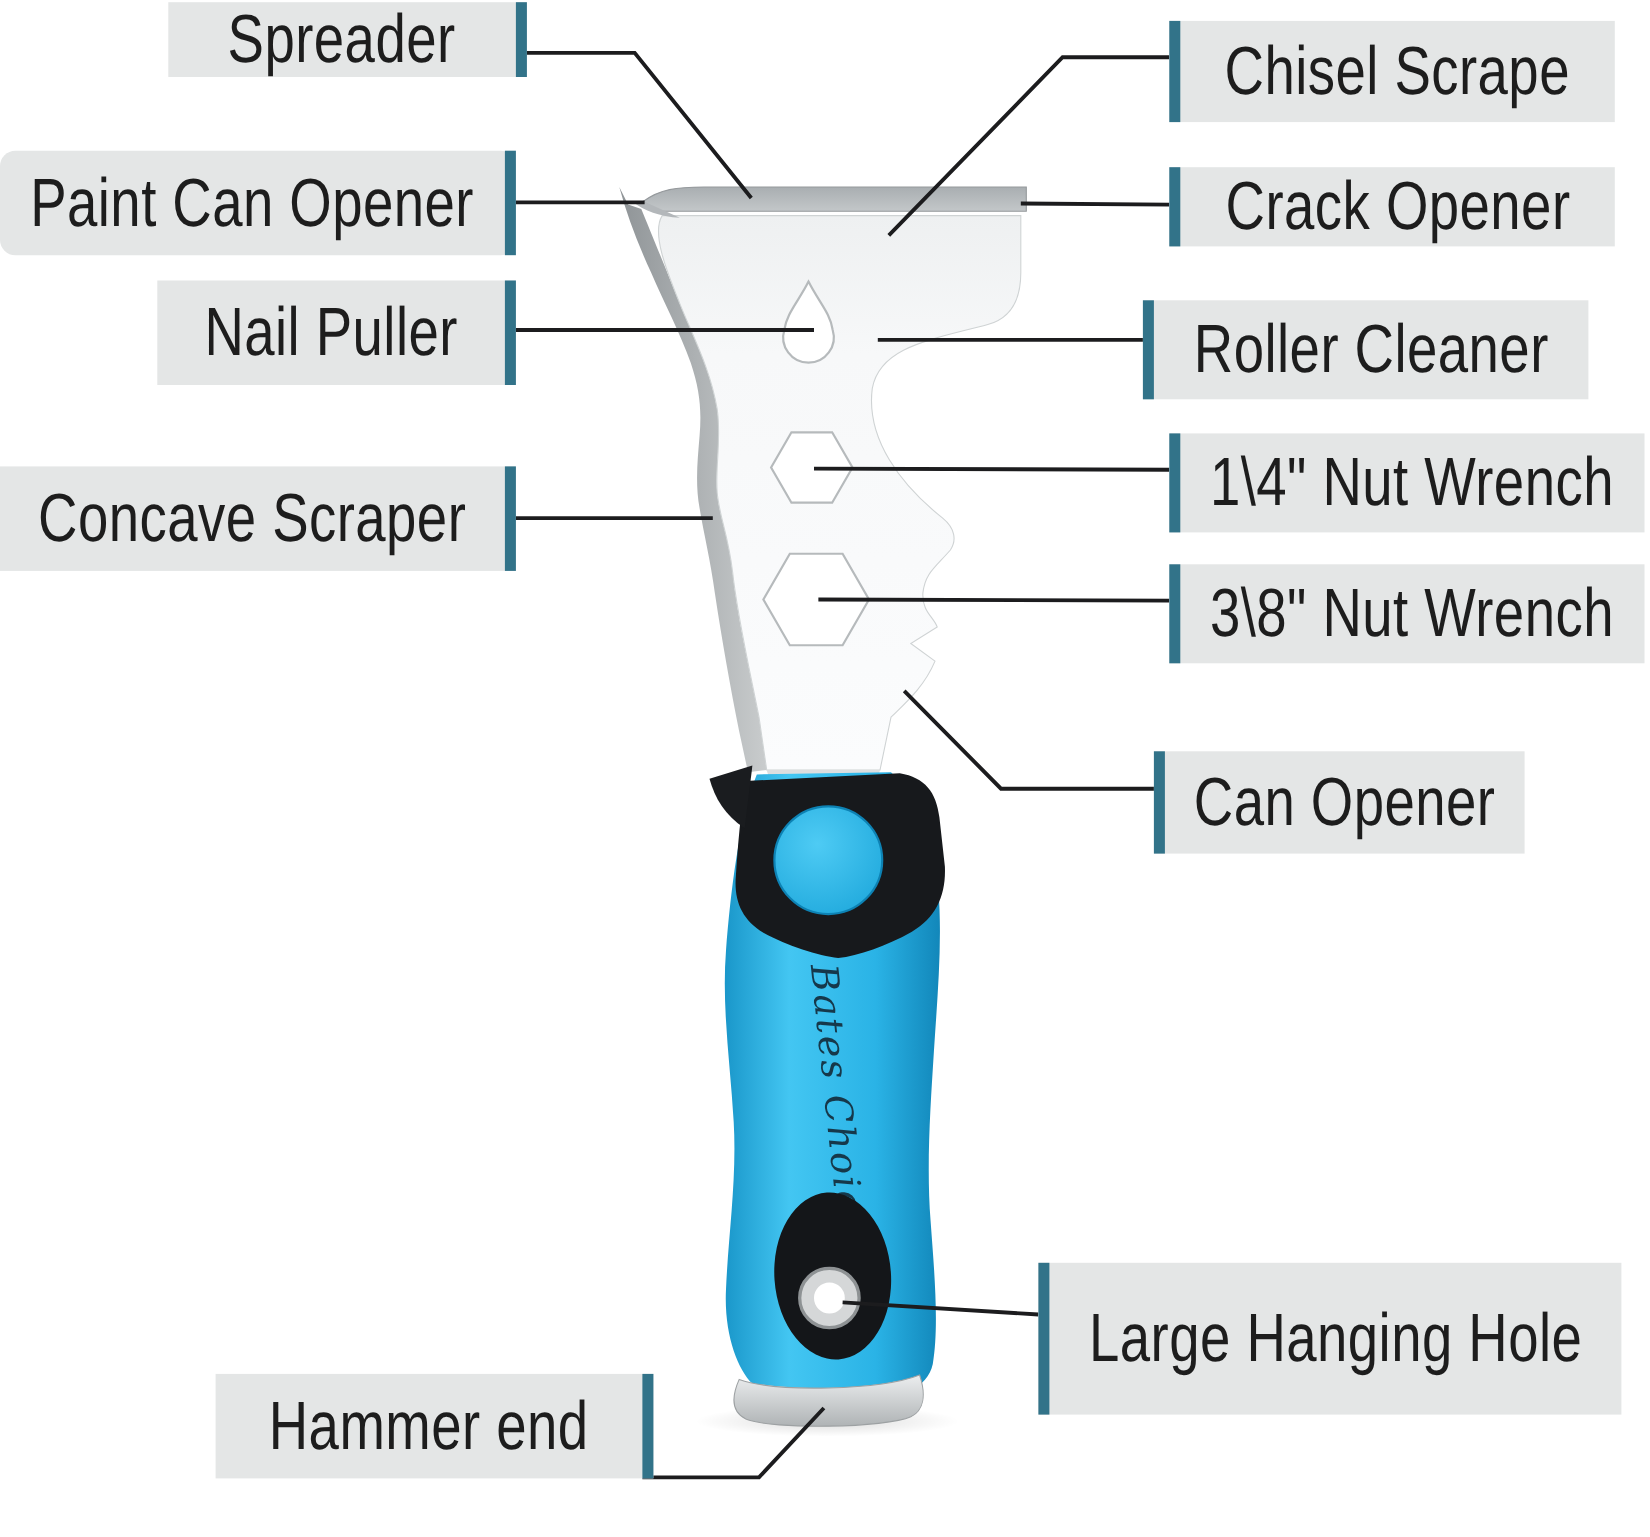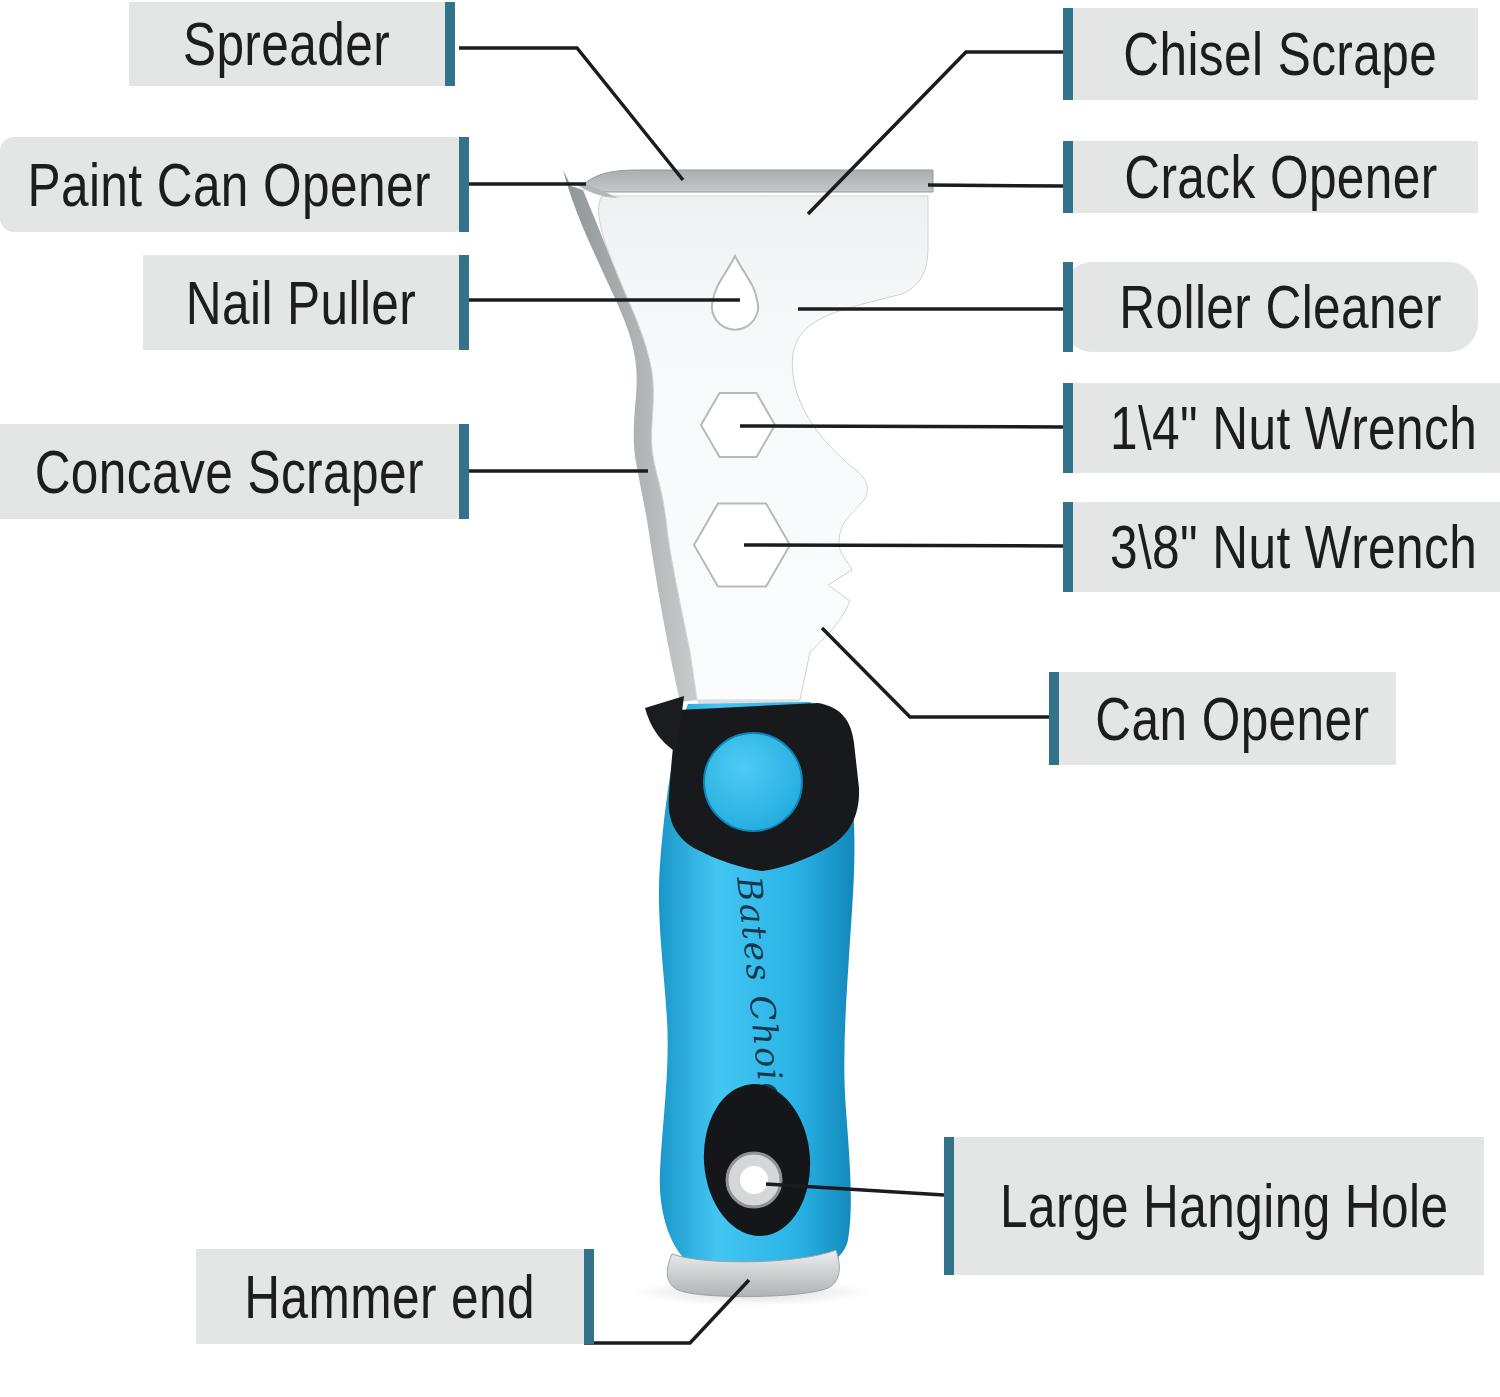--- a/index.html
+++ b/index.html
@@ -6,21 +6,21 @@
   #stage{position:relative;width:1500px;height:1397px;background:#ffffff;overflow:hidden;
          font-family:"Liberation Sans",sans-serif;}
   #tool-svg{position:absolute;left:0;top:0;width:1500px;height:1397px;}
   .label{position:absolute;background:#e4e6e6;display:flex;align-items:center;justify-content:center;}
   .label .txt{font-size:62px;line-height:1;color:#1d1d1d;white-space:nowrap;
               transform:scaleX(0.8);letter-spacing:0.5px;display:inline-block;}
   .bar{position:absolute;top:0;bottom:0;width:10px;background:#327389;}
   .bar-r .bar{right:0;}
   .bar-l .bar{left:0;}
   .bar-r{padding-right:10px;}
-  .bar-l{padding-left:20px;}
+  .bar-l{padding-left:10px;margin-top:11px;}
 </style>
 </head>
 <body>
 
 <div id="stage">
 
   <svg id="tool-svg" viewBox="0 0 1500 1397">
     <defs>
       <linearGradient id="gradStrip" x1="0" y1="0" x2="0" y2="1">
         <stop offset="0" stop-color="#a9aeb1"></stop>
@@ -109,21 +109,21 @@
       <polyline points="798,309 1063,309"></polyline>
       <polyline points="740,426 1063,427"></polyline>
       <polyline points="744,545 1063,546"></polyline>
       <polyline points="822,628 910,717 1063,717"></polyline>
       <polyline points="459,471 648,471"></polyline>
       <polyline points="766,1184 944,1195"></polyline>
       <polyline points="584,1343 690,1343 749,1280"></polyline>
     </g>
   </svg>
 
-  <div class="label bar-r" style="left:129px;top:2px;width:316px;height:84px;">
+  <div class="label bar-r" style="left:153px;top:2px;width:316px;height:68px;">
     <span class="txt">Spreader</span>
     <span class="bar"></span>
   </div>
 
   <div class="label bar-r" style="left:0px;top:137px;width:459px;height:95px;border-radius:14px;">
     <span class="txt">Paint Can Opener</span>
     <span class="bar"></span>
   </div>
 
   <div class="label bar-r" style="left:0px;top:424px;width:459px;height:95px;">
@@ -144,21 +144,21 @@
   <div class="label bar-l" style="left:1063px;top:8px;width:395px;height:92px;">
     <span class="bar"></span>
     <span class="txt">Chisel Scrape</span>
   </div>
 
   <div class="label bar-l" style="left:1063px;top:141px;width:395px;height:72px;">
     <span class="bar"></span>
     <span class="txt">Crack Opener</span>
   </div>
 
-  <div class="label bar-l" style="left:1063px;top:262px;width:395px;height:90px;border-radius:29px;">
+  <div class="label bar-l" style="left:1039px;top:262px;width:395px;height:90px;">
     <span class="bar"></span>
     <span class="txt">Roller Cleaner</span>
   </div>
 
   <div class="label bar-l" style="left:1063px;top:383px;width:422px;height:90px;">
     <span class="bar"></span>
     <span class="txt">1\4" Nut Wrench</span>
   </div>
 
   <div class="label bar-l" style="left:1063px;top:502px;width:422px;height:90px;">

